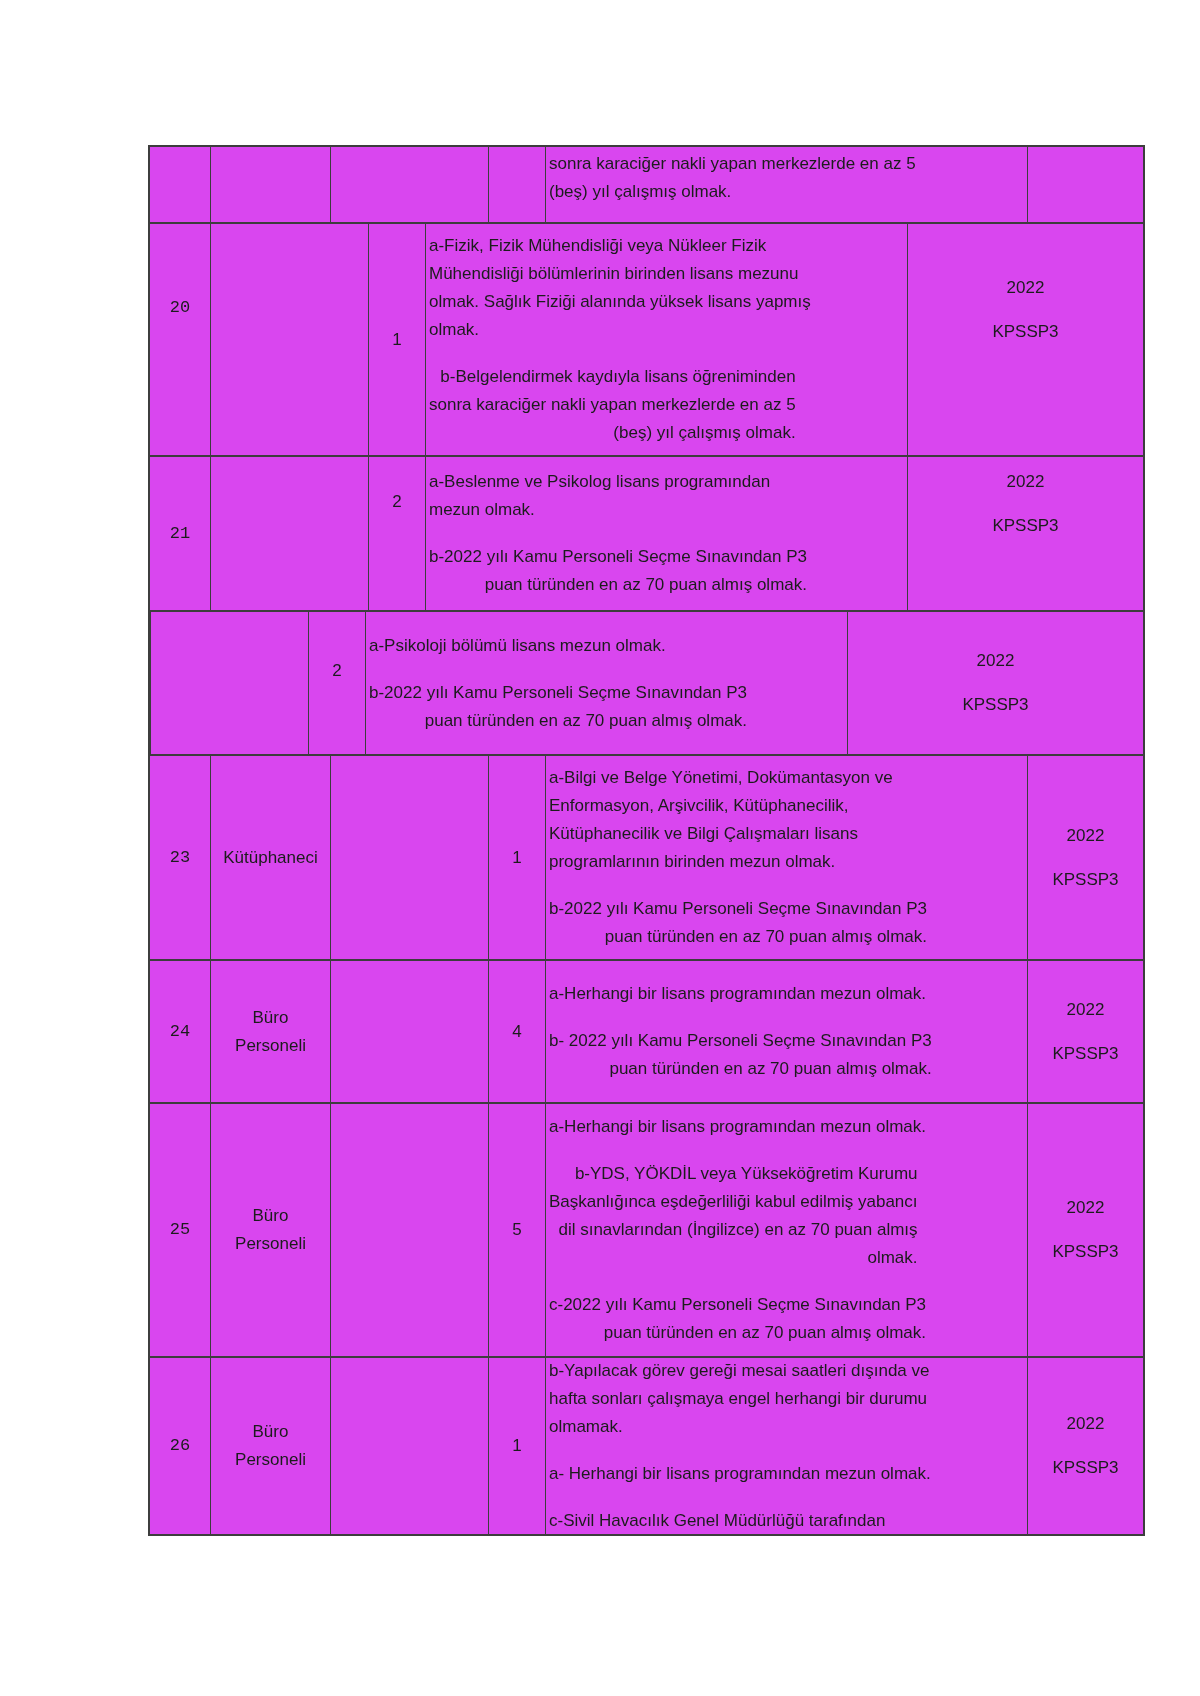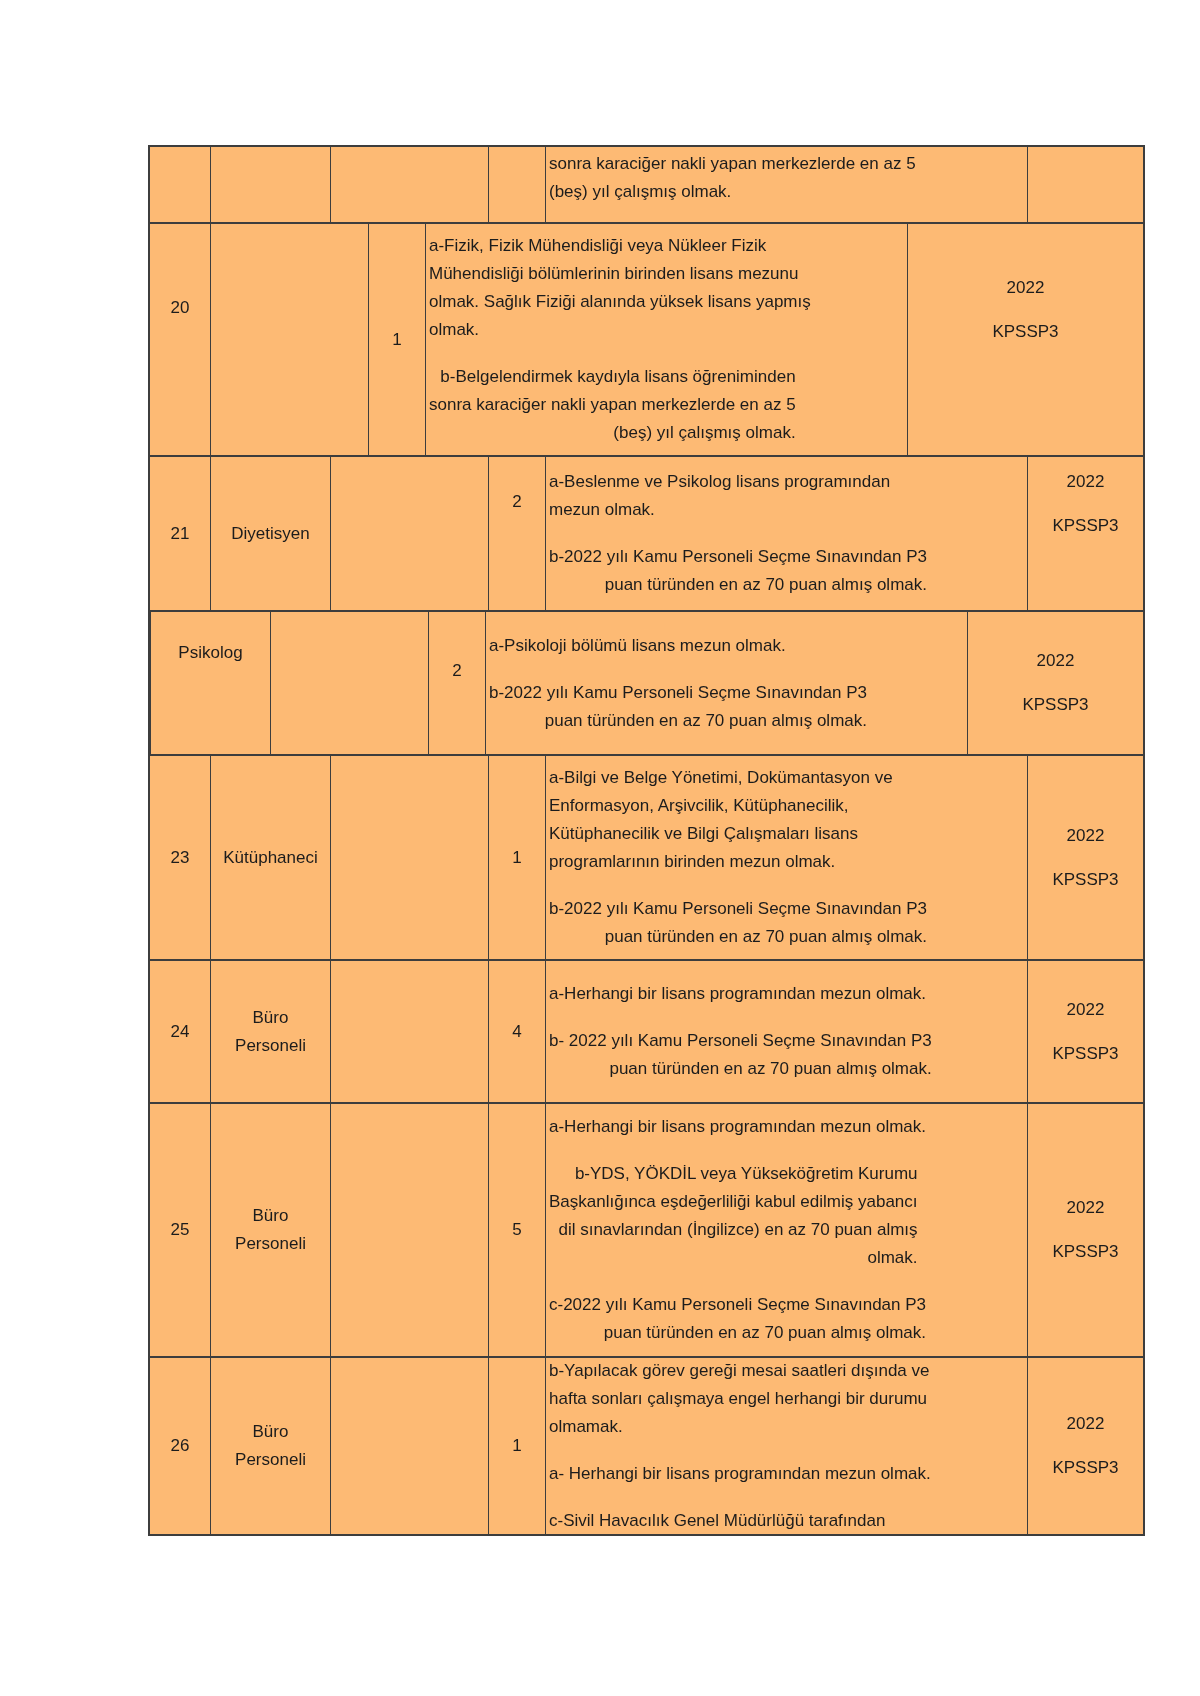--- a/index.html
+++ b/index.html
@@ -3,30 +3,30 @@
 <meta charset="utf-8">
 <style>
   html,body { margin:0; padding:0; }
   body {
     width:1200px; height:1696px; background:#ffffff; position:relative;
     font-family:"Liberation Sans","DejaVu Sans",sans-serif;
     color:#1c1c1c; -webkit-font-smoothing:antialiased;
   }
   .tbl {
     position:absolute; left:148px; top:145px; width:997px;
-    border:2px solid #3d3d3d; box-sizing:border-box; background:#fdba74;
+    border:2px solid #3d3d3d; box-sizing:border-box; background:#d946ef;
   }
   .trow { display:flex; border-top:2px solid #3d3d3d; box-sizing:border-box; }
   .trow.first { border-top:0; }
   .cell {
     border-left:1px solid #3d3d3d; box-sizing:border-box; overflow:hidden;
     display:flex; align-items:center; justify-content:center;
     text-align:center; font-size:17px; line-height:28px;
   }
-  .cell.cf { border-left:0; }
+  .cell.cf { border-left:0;font-family:Liberation Mono, monospace; }
   .c1 { width:60px; }
   .c2 { width:120px; white-space:pre-line; }
   .c3 { width:158px; }
   .c4 { width:57px; }
   .c5 {
     width:457px; flex-direction:column; align-items:flex-start;
     justify-content:center; text-align:left; padding:0 2px 0 3px;
     white-space:pre-line;
   }
   .c6 { flex:1;margin-left:25px; }
@@ -91,21 +91,20 @@
         <p>2022</p>
         <p>KPSSP3</p>
       </div>
     </div>
   </div>
 
   <div class="trow" style="height:155px">
     <div class="cell cf c1">
         <span>21</span>
       </div>
-    <div class="cell c2"><span>Diyetisyen</span></div>
     <div class="cell c3">
         <span></span>
       </div>
     <div class="cell c4">
         <span class="up32">2</span>
       </div>
     <div class="cell c5">
       <p>a-Beslenme ve Psikolog lisans programından
 mezun olmak.</p>
       <p>b-2022 yılı Kamu Personeli Seçme Sınavından P3
@@ -113,21 +112,20 @@
     </div>
     <div class="cell c6">
       <div class="kblock up30">
         <p>2022</p>
         <p>KPSSP3</p>
       </div>
     </div>
   </div>
 
   <div class="trow" style="height:144px">
-    <div class="cell c2"><span class="up30">Psikolog</span></div>
     <div class="cell c3">
         <span></span>
       </div>
     <div class="cell c4">
         <span class="up12">2</span>
       </div>
     <div class="cell c5">
       <p>a-Psikoloji bölümü lisans mezun olmak.</p>
       <p>b-2022 yılı Kamu Personeli Seçme Sınavından P3
 puan türünden en az 70 puan almış olmak.</p>

